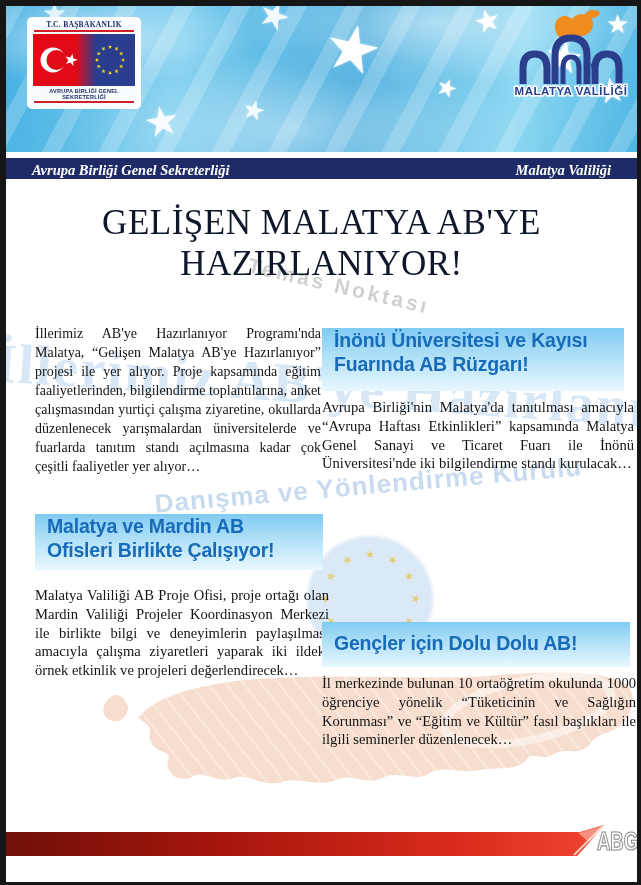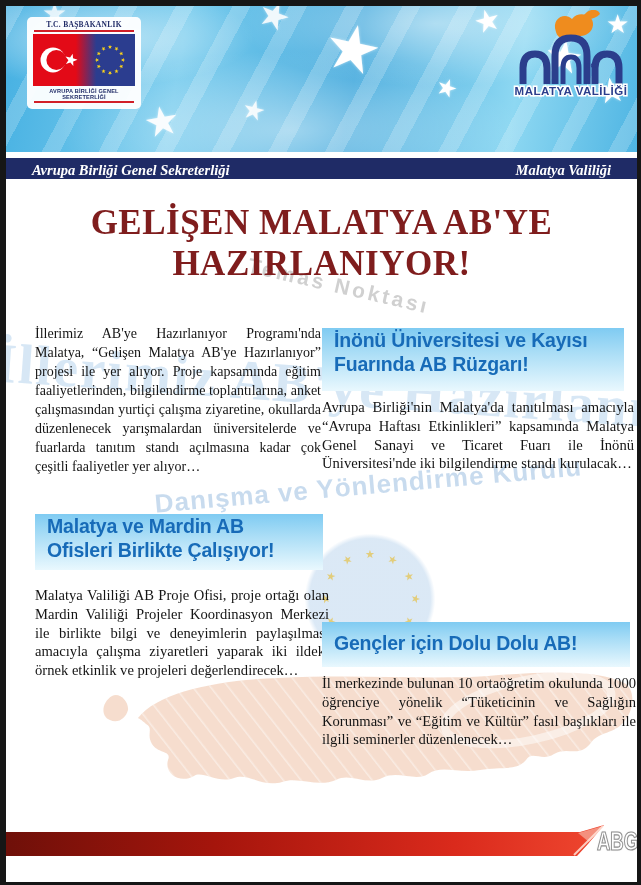--- a/index.html
+++ b/index.html
@@ -36,22 +36,22 @@
   
   .city-logo{position:absolute;left:498px;top:4px;z-index:5;}
 
   
   .orgbar{position:absolute;left:0;top:152px;width:631px;height:21px;background:#1f2b66;z-index:4;
       display:flex;align-items:flex-end;justify-content:space-between;padding:0 26px;
       font-family:"Liberation Serif",serif;font-style:italic;font-weight:700;font-size:14.5px;color:#fff;}
 
   
   .headline{position:absolute;left:0;top:196px;width:631px;text-align:center;z-index:2;
-      font-family:"Liberation Serif",serif;font-weight:700;font-size:35px;line-height:41px;
-      color:#7f1d1d;letter-spacing:.5px;}
+      font-family:"Liberation Serif",serif;font-weight:400;font-size:35px;line-height:41px;
+      color:#0f172a;letter-spacing:.5px;}
 
   
   .wm{position:absolute;z-index:1;white-space:nowrap;pointer-events:none;}
   .wm-temas{left:240px;top:268px;font-family:"Liberation Sans",sans-serif;font-weight:700;font-size:21px;
       letter-spacing:3px;color:rgba(150,150,150,.45);transform:rotate(13deg);}
   .wm-program{left:-12px;top:350px;font-family:"Liberation Serif",serif;font-weight:700;font-size:56px;
       letter-spacing:2px;color:rgba(160,198,232,.42);transform:rotate(4deg);}
   .wm-kurul{left:148px;top:464px;font-family:"Liberation Sans",sans-serif;font-weight:700;font-size:26px;
       letter-spacing:1px;color:rgba(125,170,215,.42);transform:rotate(-5deg);}
   .eu-wm{position:absolute;left:294px;top:523px;width:140px;height:140px;border-radius:50%;z-index:1;

